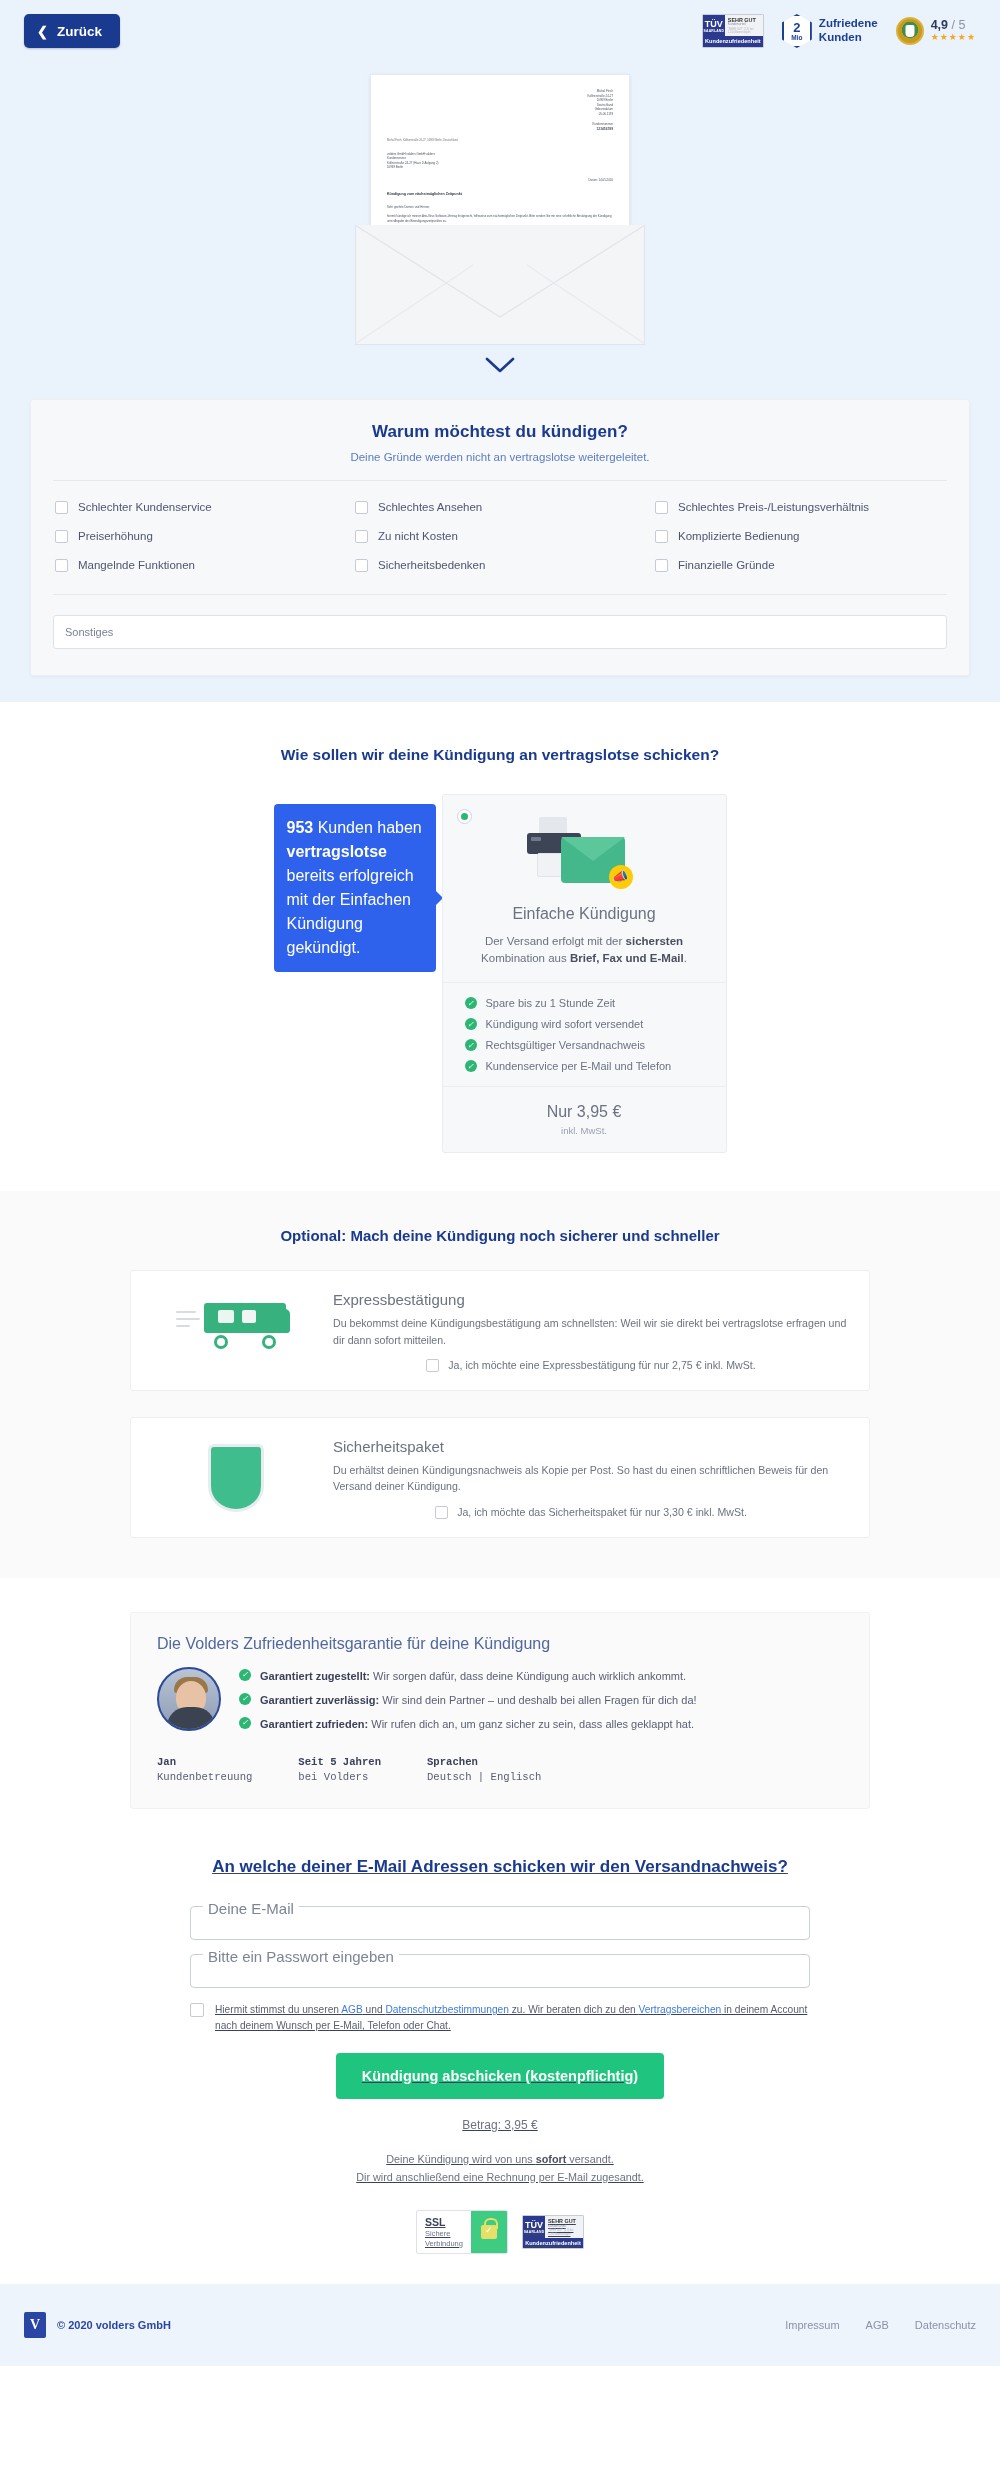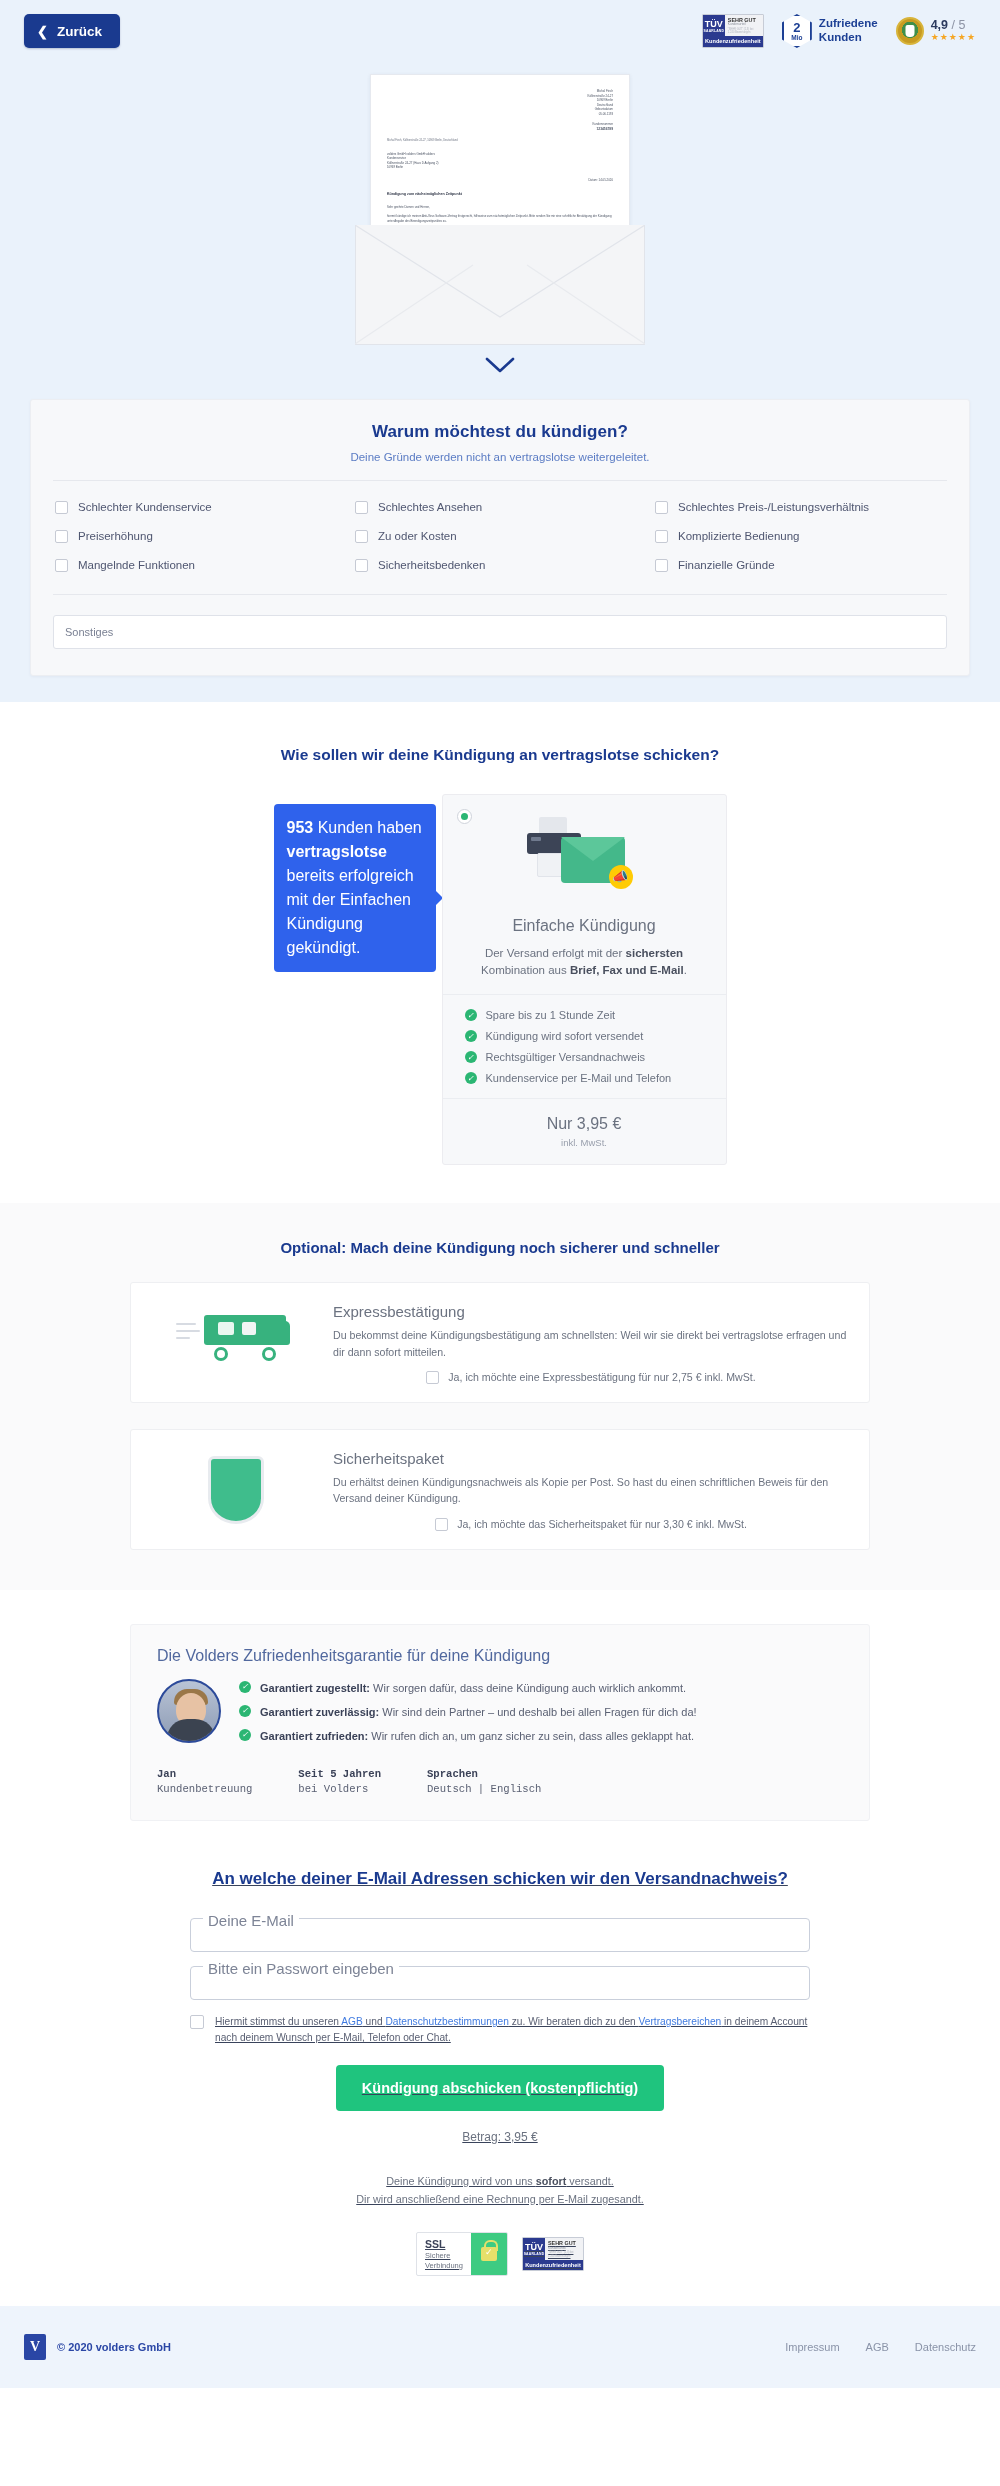--- a/index.html
+++ b/index.html
@@ -238,21 +238,21 @@
     border-left:32px solid transparent; border-right:32px solid transparent;
     border-top:24px solid #5cc79a;
   }
   .ill-post {
     position:absolute; left:166px; top:50px; width:24px; height:24px;
     background:#ffcb05; border-radius:50%;
     display:flex; align-items:center; justify-content:center;
     font-size: 13px; color:#101010; line-height:1;
   }
   .ship-name {
-    text-align:center; font-size:16px; color:#6b7280; margin-top: 16px; font-weight:400;
+    text-align:center; font-size:16px; color:#6b7280; margin-top: 4px; font-weight:400;
   }
   .ship-desc {
     text-align:center; font-size:11.5px; color:#6b7280; line-height:1.55;
     padding: 10px 22px 14px;
     border-bottom:1px solid #ebedf1;
   }
   .ship-desc b { color:#4a505f; font-weight:700; }
   .ship-feats { padding: 14px 22px 14px; border-bottom:1px solid #ebedf1; }
   .feat { display:flex; align-items:center; gap:9px; margin-bottom:9px; font-size:11px; color:#6b7280; }
   .feat:last-child{ margin-bottom:0; }
@@ -345,21 +345,21 @@
   .agree .cbox { width:14px; height:14px; margin-top:1px; }
   .agree p { font-size:10.2px; color:#5a6073; line-height:1.6; }
   .agree a { color:#3f7ae0; text-decoration:none; }
   .submit-wrap { display:flex; justify-content:center; margin-top:18px; }
   .submit {
     background:#1fc47e; color:#fff; border:none; border-radius:4px;
     height:46px; padding: 0 26px; font-size:14.5px; font-weight:700;
     cursor:pointer; font-family:"Liberation Sans", sans-serif;
   }
   .amount { text-align:center; font-size:12px; color:#6b7280; margin-top:19px; }
-  .sendnote { text-align:center; font-size:10.8px; color:#6b7280; margin-top:28px; line-height:1.7; }
+  .sendnote { text-align:center; font-size:10.8px; color:#6b7280; margin-top:18px; line-height:1.7; }
   .sendnote b { font-weight:700; color:#4a505f; }
 
   .bottom-badges { display:flex; justify-content:center; align-items:center; gap:14px; margin-top:24px; }
   .ssl {
     display:flex; align-items:stretch; border:1px solid #dfe2e8; border-radius:2px; overflow:hidden;
     background:#fff;
   }
   .ssl-txt { padding:5px 8px; line-height:1.25; }
   .ssl-txt .a { font-size:10.5px; font-weight:700; color:#3b4258; }
   .ssl-txt .b { font-size:7.5px; color:#6b7280; }
@@ -509,21 +509,21 @@
         <label class="reason">
             <i class="cbox"></i>
             <span>Schlechtes Preis-/Leistungsverhältnis</span>
           </label>
         <label class="reason">
             <i class="cbox"></i>
             <span>Preiserhöhung</span>
           </label>
         <label class="reason">
             <i class="cbox"></i>
-            <span>Zu oder Kosten</span>
+            <span>Zu nicht Kosten</span>
           </label>
         <label class="reason">
             <i class="cbox"></i>
             <span>Komplizierte Bedienung</span>
           </label>
         <label class="reason">
             <i class="cbox"></i>
             <span>Mangelnde Funktionen</span>
           </label>
         <label class="reason">

